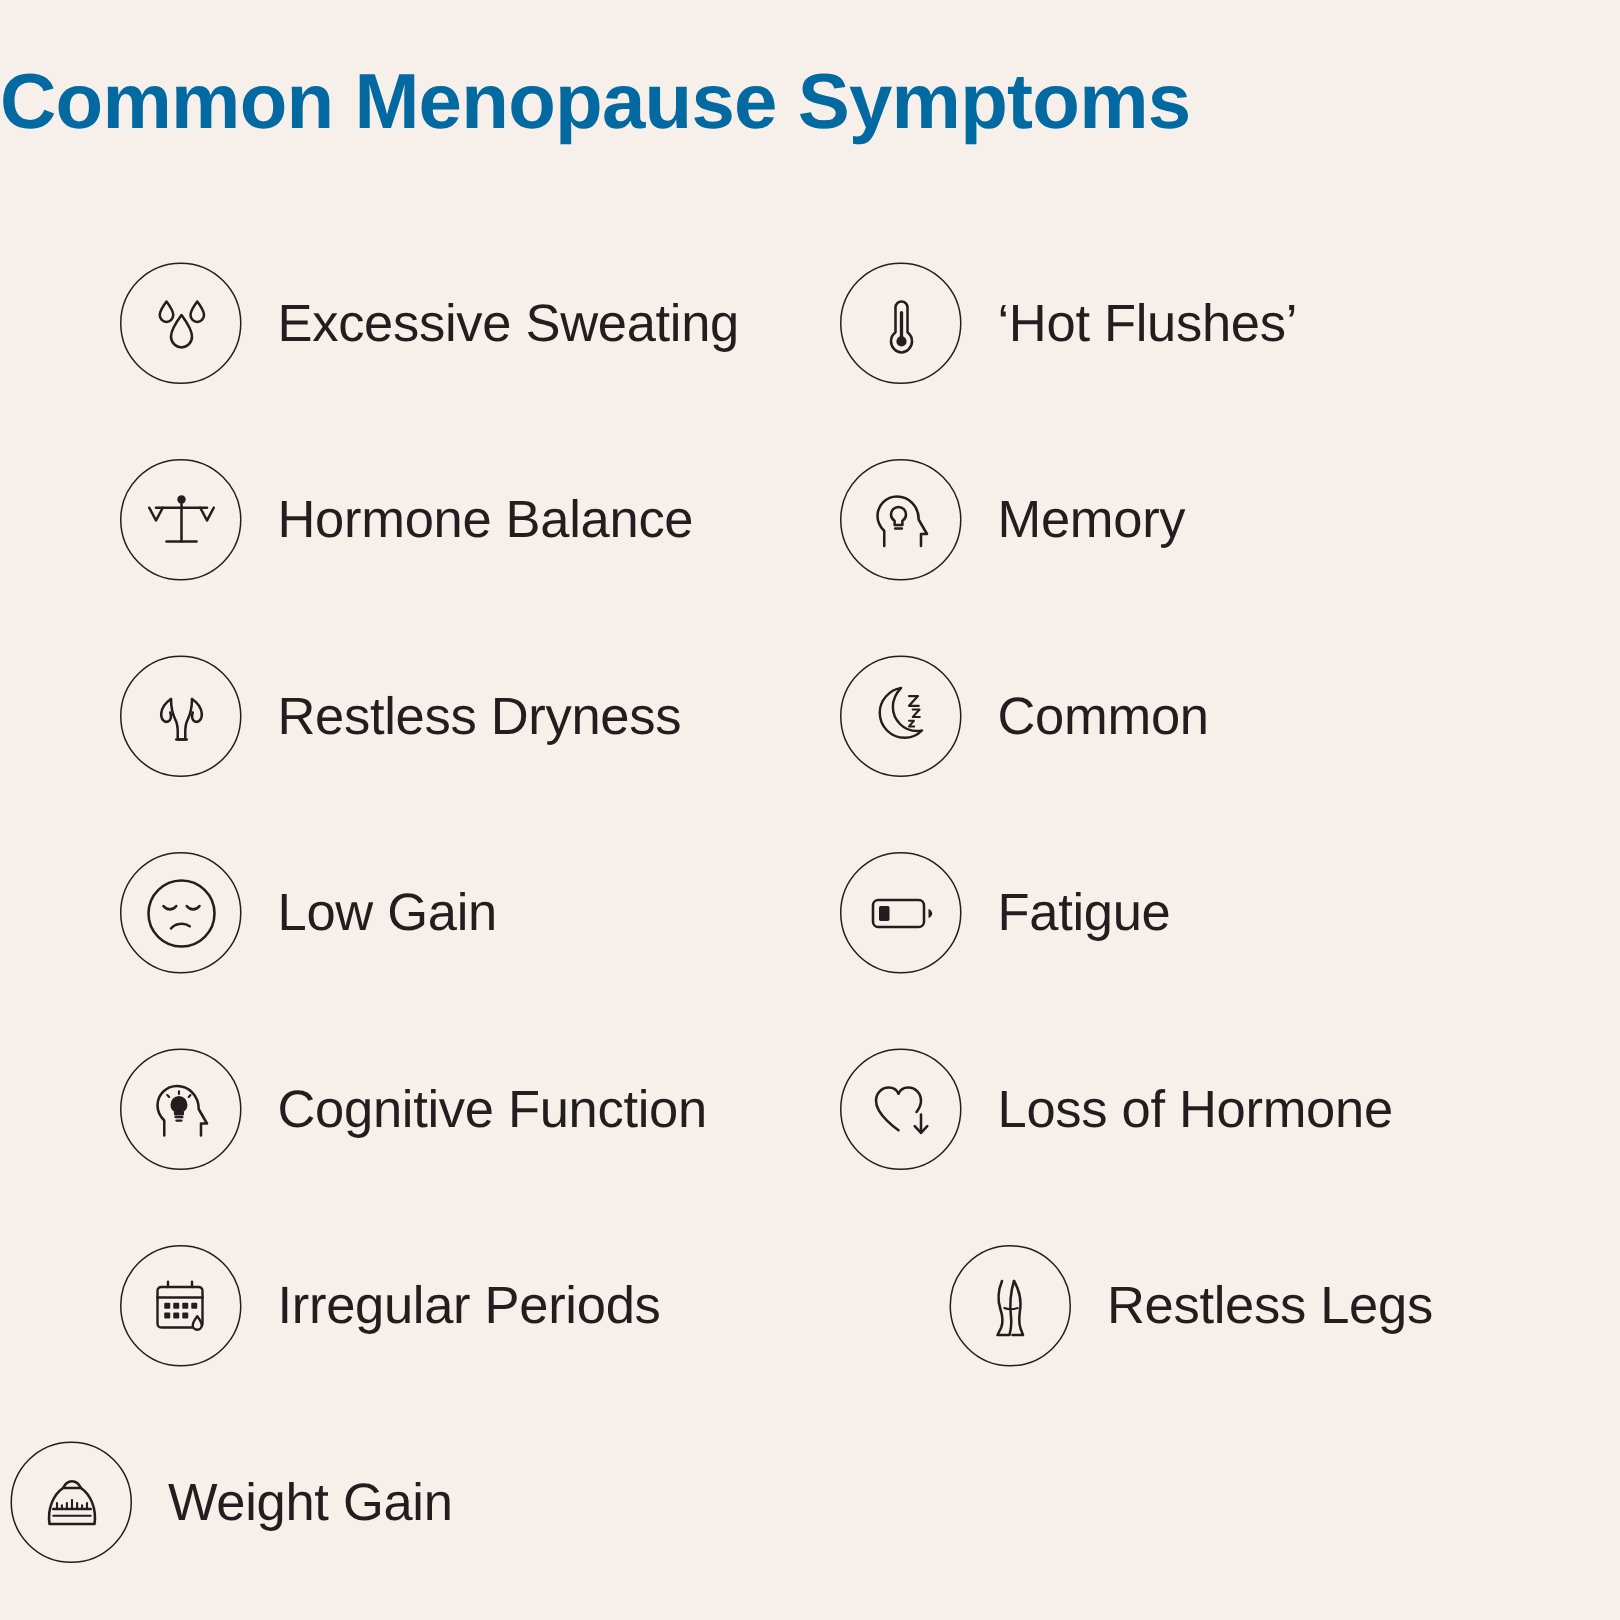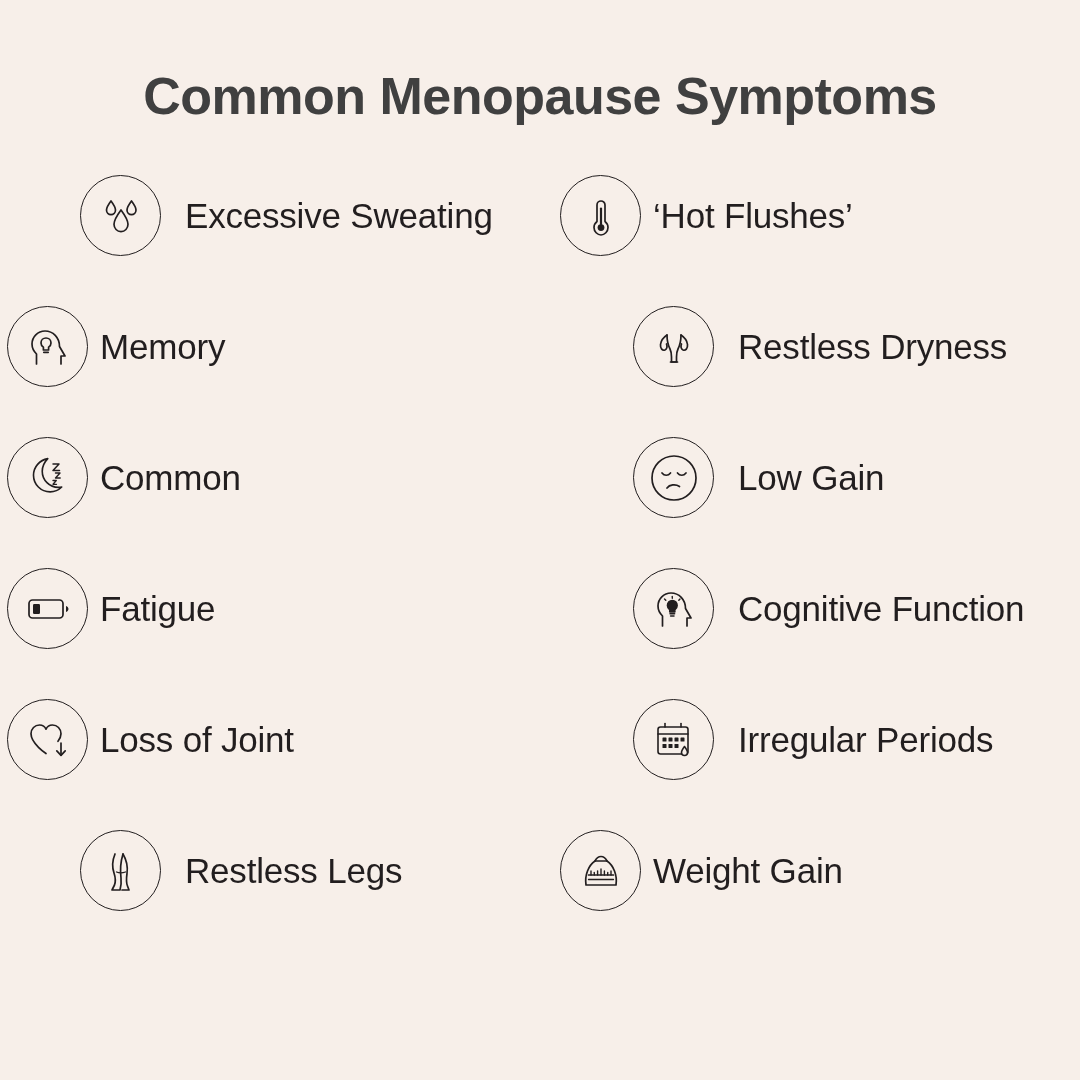--- a/index.html
+++ b/index.html
@@ -17,26 +17,26 @@
   }
 
   .poster {
     position: relative;
     width: 1080px;
     height: 1080px;
     background: #f7efe9;
   }
 
   .title {
-    text-align: center;
+    text-align: left;
     font-size: 52px;
     font-weight: bold;
     letter-spacing: -0.5px;
-    color: #404040;
-    padding-top: 68px;
+    color: #0369a1;
+    padding-top: 40px;
     line-height: 1.1;
   }
 
   .grid {
     position: absolute;
     top: 150px;
     left: 0;
     width: 1080px;
     display: grid;
     grid-template-columns: 553px 527px;
@@ -45,21 +45,21 @@
     text-align: center;
   }
 
   .item {
     display: flex;
     align-items: center;
     gap: 24px;
   }
 
   .col-left { padding-left: 80px; }
-  .col-right { padding-left: 7px; gap: 12px; }
+  .col-right { padding-left: 7px; }
 
   .badge {
     width: 81px;
     height: 81px;
     flex: 0 0 81px;
     border: 1.6px solid #221e1f;
     border-radius: 50%;
     display: flex;
     align-items: center;
     justify-content: center;
@@ -102,20 +102,33 @@
       <span class="badge">
         <svg width="44" height="44" viewBox="0 0 44 44" fill="none" stroke="#221e1f" stroke-width="1.7" stroke-linejoin="round" stroke-linecap="round">
           <path d="M26 27.5 V11 C26 8.8 24.2 7 22 7 C19.8 7 18 8.8 18 11 V27.5 C16.2 28.9 15 31 15 33.5 C15 37.6 18.4 41 22 41 C25.6 41 29 37.6 29 33.5 C29 31 27.8 28.9 26 27.5 Z"></path>
           <circle cx="22" cy="33.6" r="3.4" fill="#221e1f" stroke="none"></circle>
           <path d="M22 30.2 V14.5" stroke-width="2.2"></path>
         </svg>
       </span>
       <span class="label">‘Hot Flushes’</span>
     </div>
 
+    <div class="item col-left">
+      <span class="badge">
+        <svg width="48" height="48" viewBox="0 0 48 48" fill="none" stroke="#221e1f" stroke-width="1.7" stroke-linejoin="round" stroke-linecap="round">
+          <circle cx="24" cy="10" r="2.8" fill="#221e1f" stroke="none"></circle>
+          <path d="M24 13 V38"></path>
+          <path d="M14 38 H34"></path>
+          <path d="M7 15.5 H41"></path>
+          <path d="M2.5 15.5 L7 24 L11.5 15.5"></path>
+          <path d="M36.5 15.5 L41 24 L45.5 15.5"></path>
+        </svg>
+      </span>
+      <span class="label">Hormone Balance</span>
+    </div>
 
     <div class="item col-right">
       <span class="badge">
         <svg width="46" height="46" viewBox="0 0 46 46" fill="none" stroke="#221e1f" stroke-width="1.7" stroke-linejoin="round" stroke-linecap="round">
           <path d="M36 40 V32 H40 L34.5 22.5 C34.5 13.5 28 7 20 7 C12.8 7 7 12.8 7 20 C7 24.5 9 27.5 11.5 30 V40"></path>
           <path d="M16 19 C16 16.2 18.2 14 21 14 C23.8 14 26 16.2 26 19 C26 20.8 25 22.3 23.6 23.2 V26 H18.4 V23.2 C17 22.3 16 20.8 16 19 Z"></path>
           <path d="M18.8 28.3 H23.2"></path>
         </svg>
       </span>
       <span class="label">Memory</span>
@@ -184,21 +197,21 @@
     </div>
 
     <div class="item col-right">
       <span class="badge">
         <svg width="48" height="48" viewBox="0 0 48 48" fill="none" stroke="#221e1f" stroke-width="1.7" stroke-linejoin="round" stroke-linecap="round">
           <path d="M22 37.5 C22 37.5 7 27.5 7 17.8 C7 12.8 10.8 9 15.5 9 C18.4 9 21 10.7 22 13.2 C23 10.7 25.6 9 28.5 9 C33.2 9 37 12.8 37 17.8 C37 20.5 35.8 23 34 25.3"></path>
           <path d="M37 27 V39"></path>
           <path d="M32.8 34.8 L37 39.3 L41.2 34.8"></path>
         </svg>
       </span>
-      <span class="label">Loss of Joint</span>
+      <span class="label">Loss of Hormone</span>
     </div>
 
     <div class="item col-left">
       <span class="badge">
         <svg width="46" height="46" viewBox="0 0 46 46" fill="none" stroke="#221e1f" stroke-width="1.6" stroke-linejoin="round" stroke-linecap="round">
           <rect x="7" y="10" width="30" height="27" rx="2.5"></rect>
           <path d="M7 17 H37"></path>
           <path d="M14 10 V6.5"></path>
           <path d="M30 10 V6.5"></path>
           <g fill="#221e1f" stroke="none">

